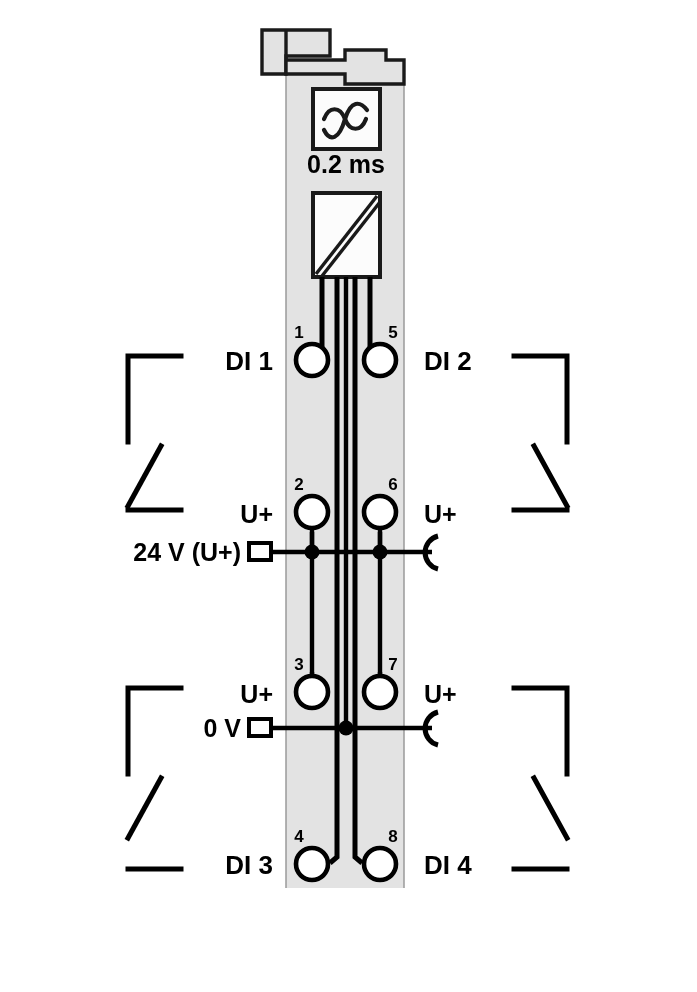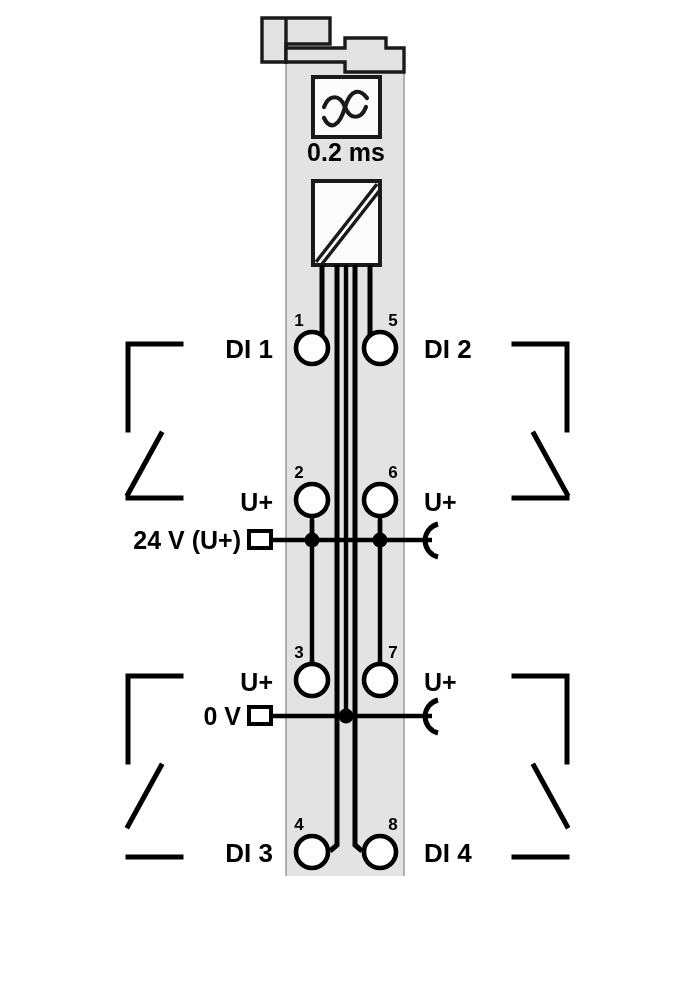--- a/index.html
+++ b/index.html
@@ -1,20 +1,20 @@
 <!DOCTYPE html>
 <html><head>
 <meta charset="utf-8">
 <title>Digital Input Module Wiring Diagram</title>
 <style>
   html,body{margin:0;padding:0;background:#ffffff;}
   body{width:697px;height:992px;position:relative;
        font-family:"Liberation Sans",sans-serif;
        -webkit-font-smoothing:antialiased;}
-  #diagram-root{position:absolute;inset:0;width:697px;height:876px;overflow:hidden;}
+  #diagram-root{position:absolute;inset:0;width:697px;height:876px;overflow:hidden;margin-top:12px;}
   svg#schematic{display:block;width:697px;height:992px;}
 
   .lbl{font-family:"Liberation Sans",sans-serif;font-weight:bold;fill:#000;}
   .lbl-channel{font-size:26px;}
   .lbl-supply{font-size:25px;}
   .lbl-uplus{font-size:25px;}
   .lbl-filter{font-size:25px;}
   .lbl-term{font-size:17px;font-weight:bold;}
   text{dominant-baseline:alphabetic;}
 </style>

